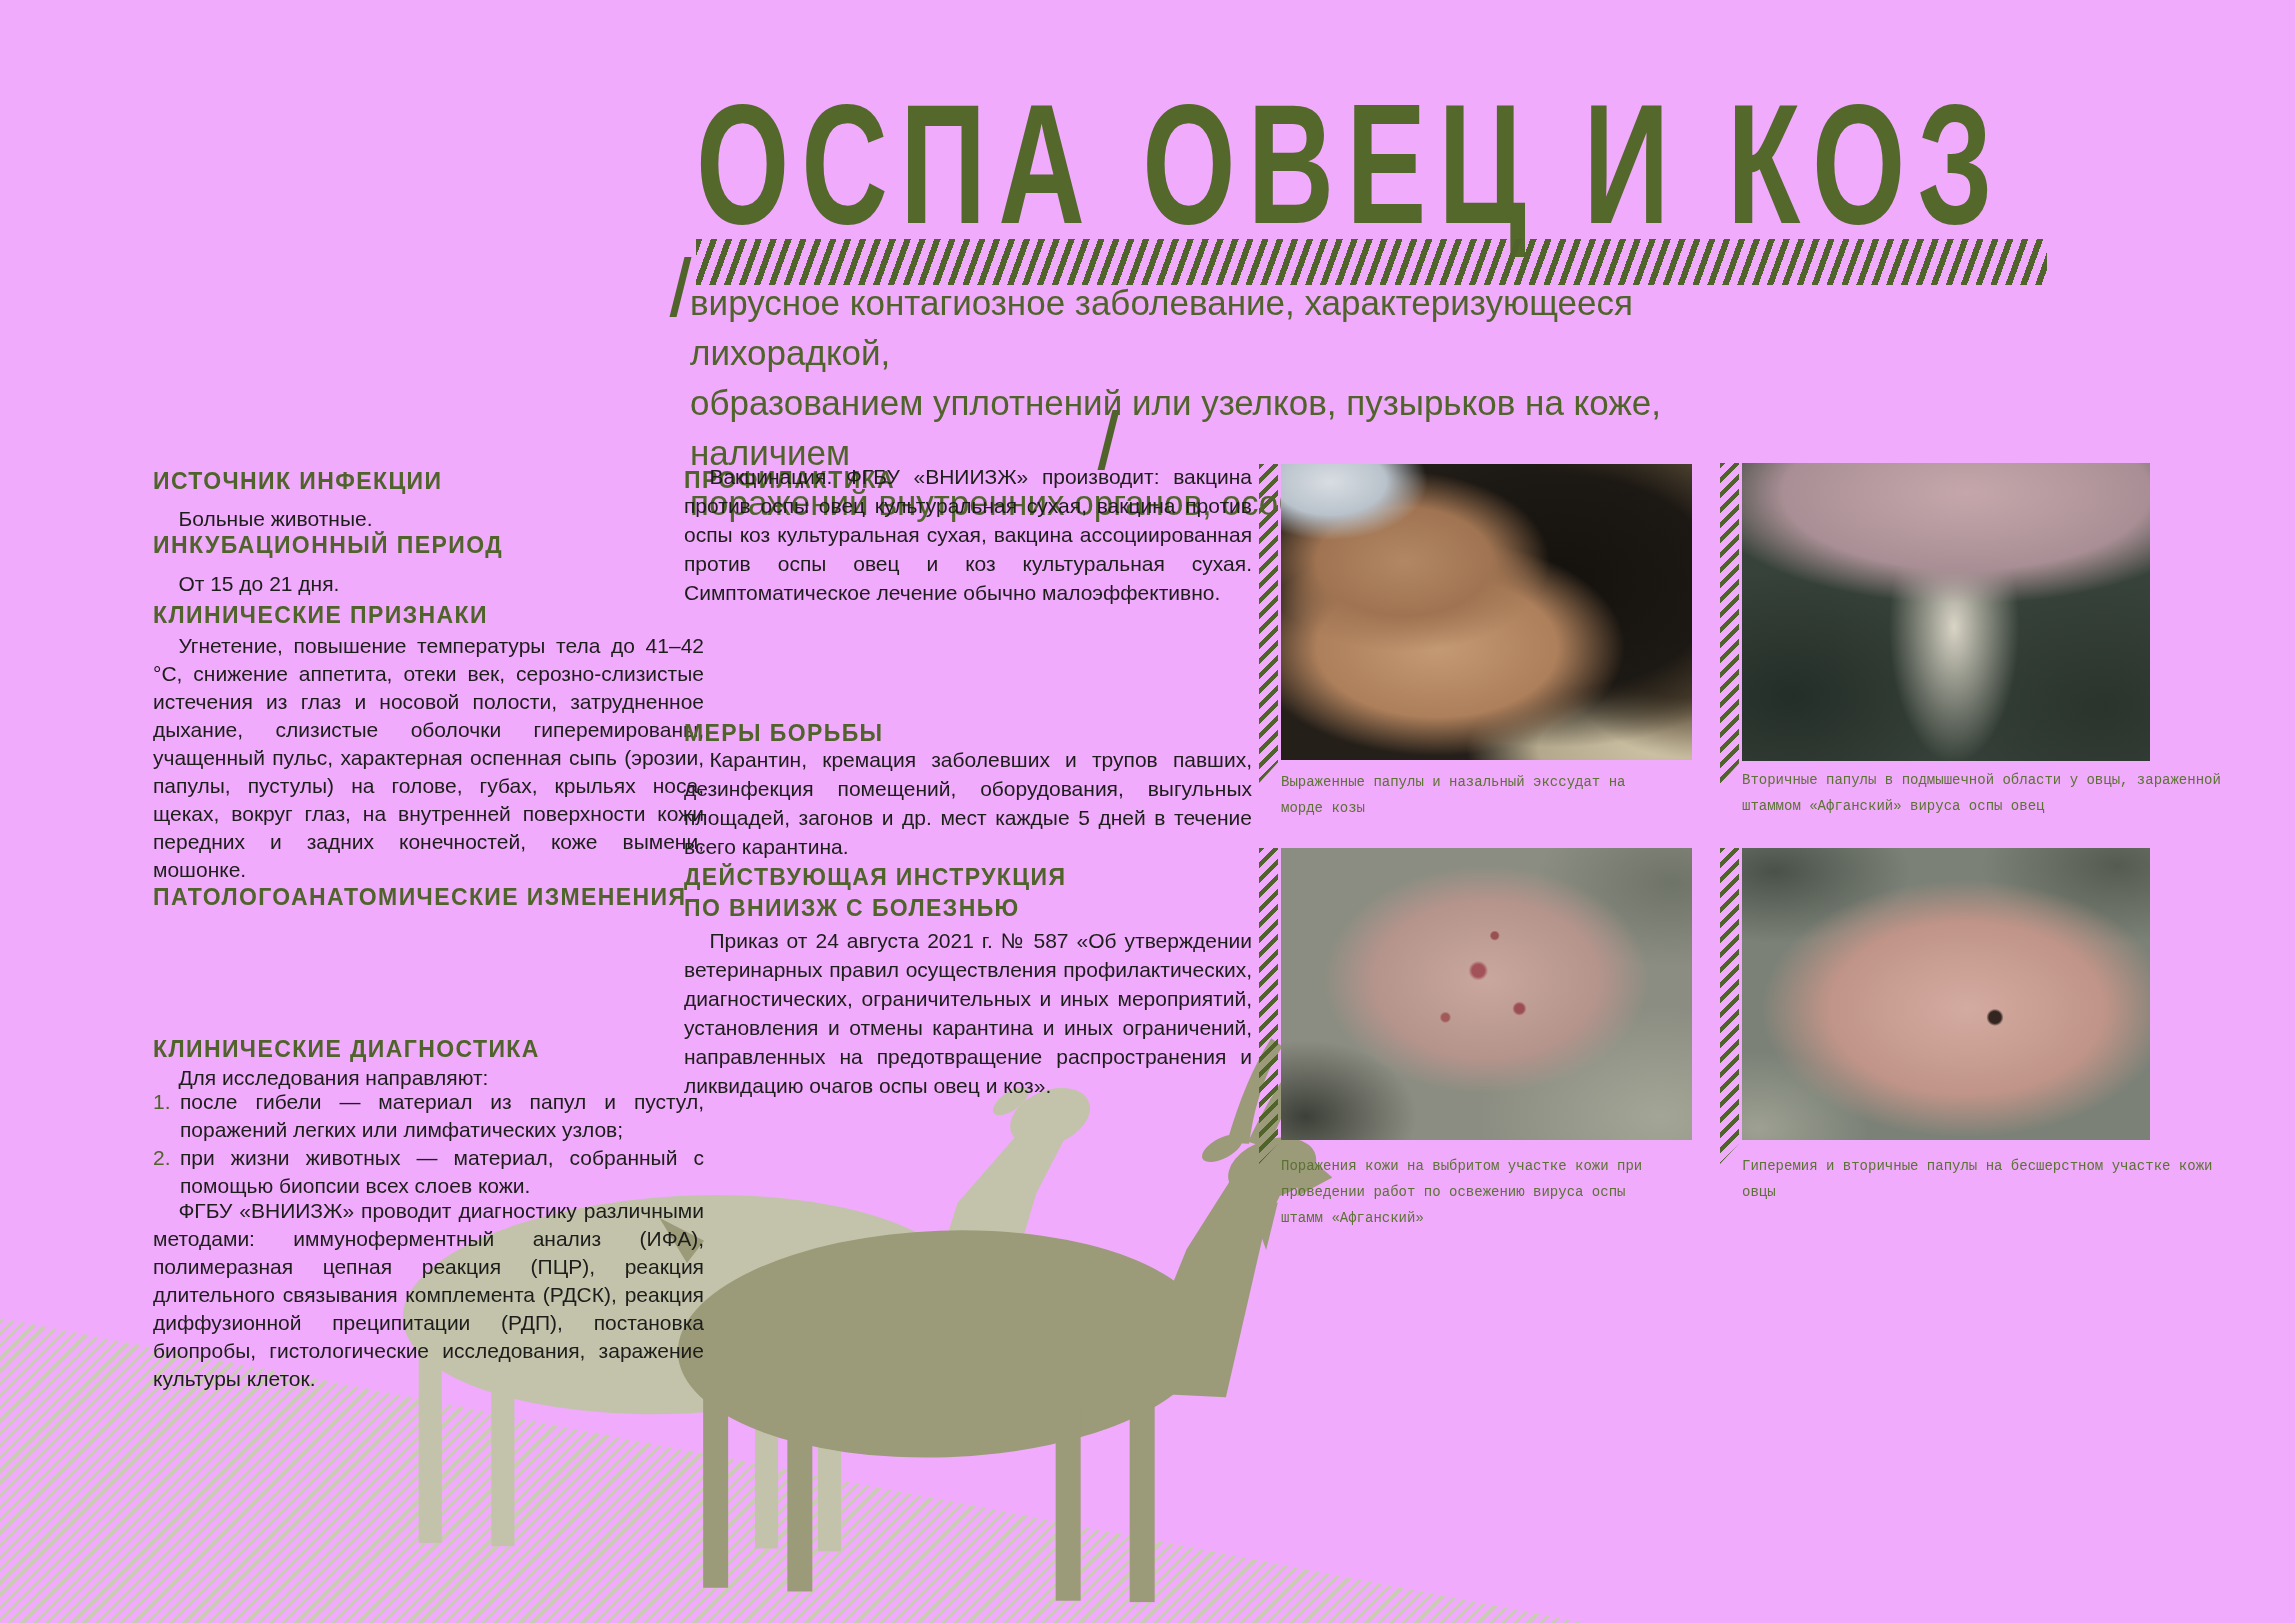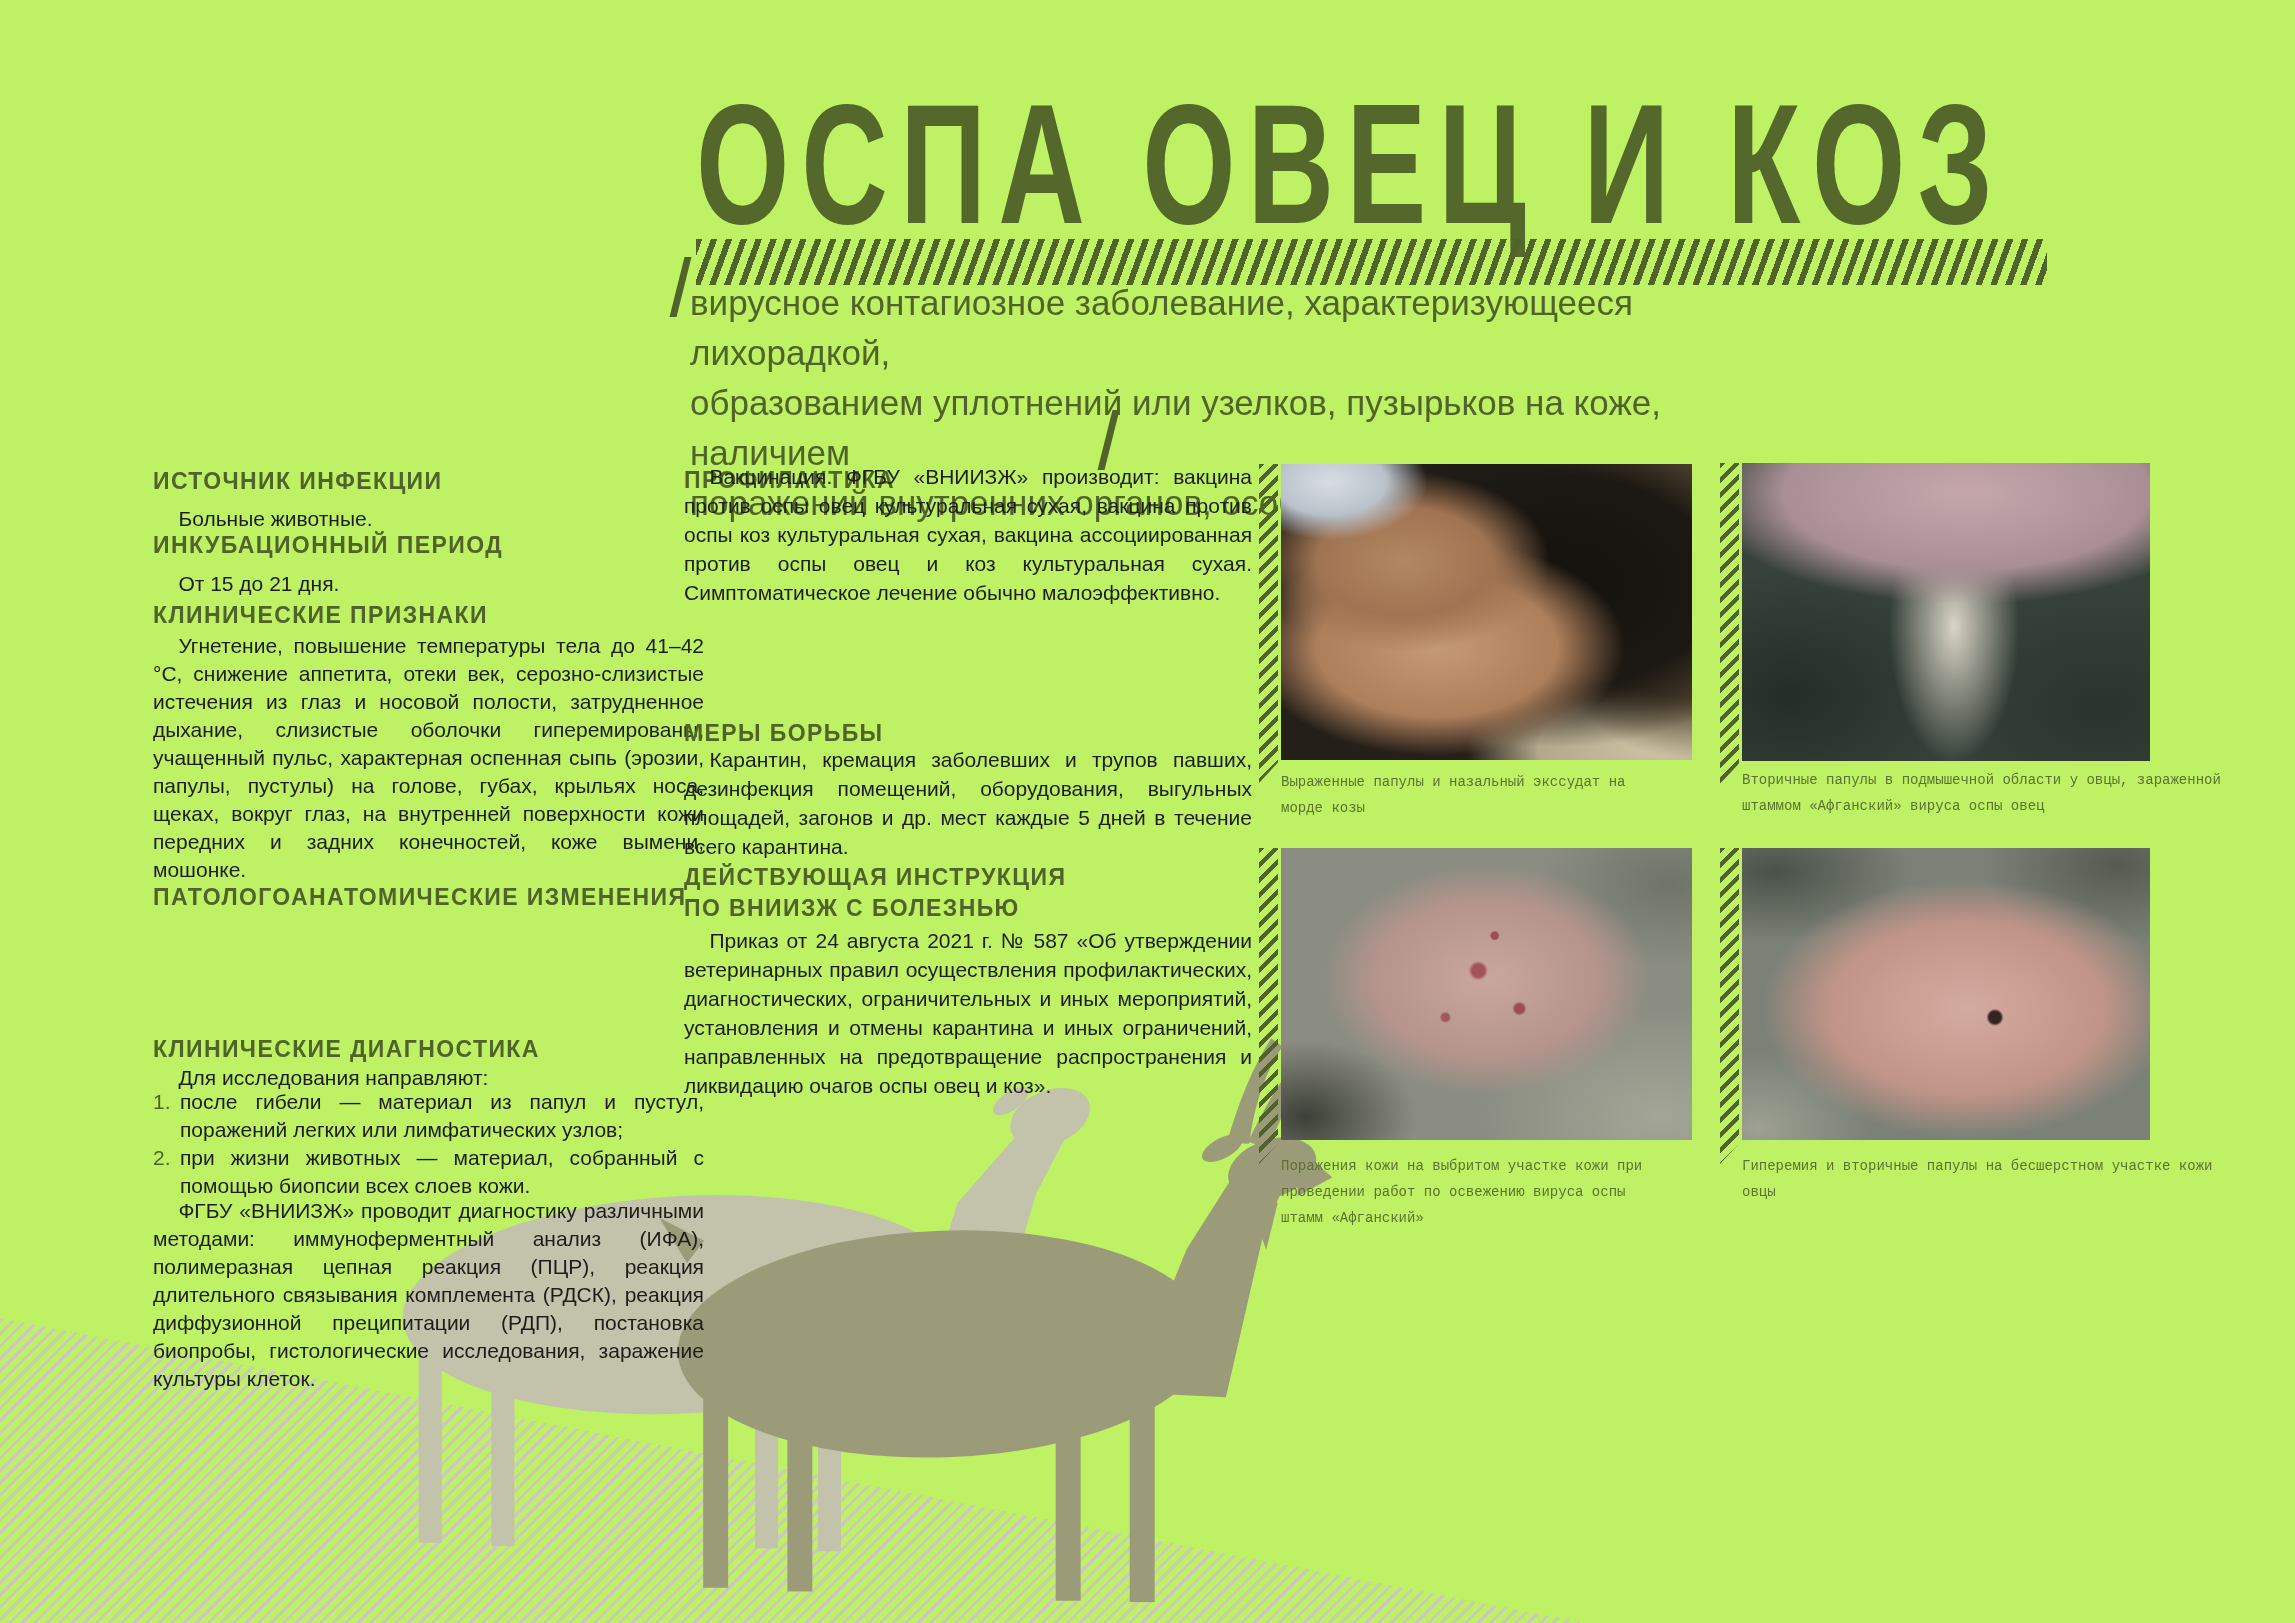--- a/index.html
+++ b/index.html
@@ -1,17 +1,17 @@
 <!DOCTYPE html>
 <html style="font-size:7.4px"><head>
 <meta charset="utf-8">
 <style>
   html,body{margin:0;padding:0;background:#ffffff;}
   .page{
-    position:relative;width:2295px;height:1623px;overflow:hidden;background:#bef264;
+    position:relative;width:2295px;height:1623px;overflow:hidden;background:#f0abfc;
     font-family:"Liberation Sans","DejaVu Sans",sans-serif;color:#1d1d1b;
   }
   .abs{position:absolute;}
 
   
   .wedge{
     left:0;top:0;width:2295px;height:1623px;
     background:repeating-linear-gradient(135deg,#cbcbb5 0 3.2px,transparent 3.2px 8.8px);
     clip-path:polygon(0px 1318px,1587px 1623px,0px 1623px);
   }

